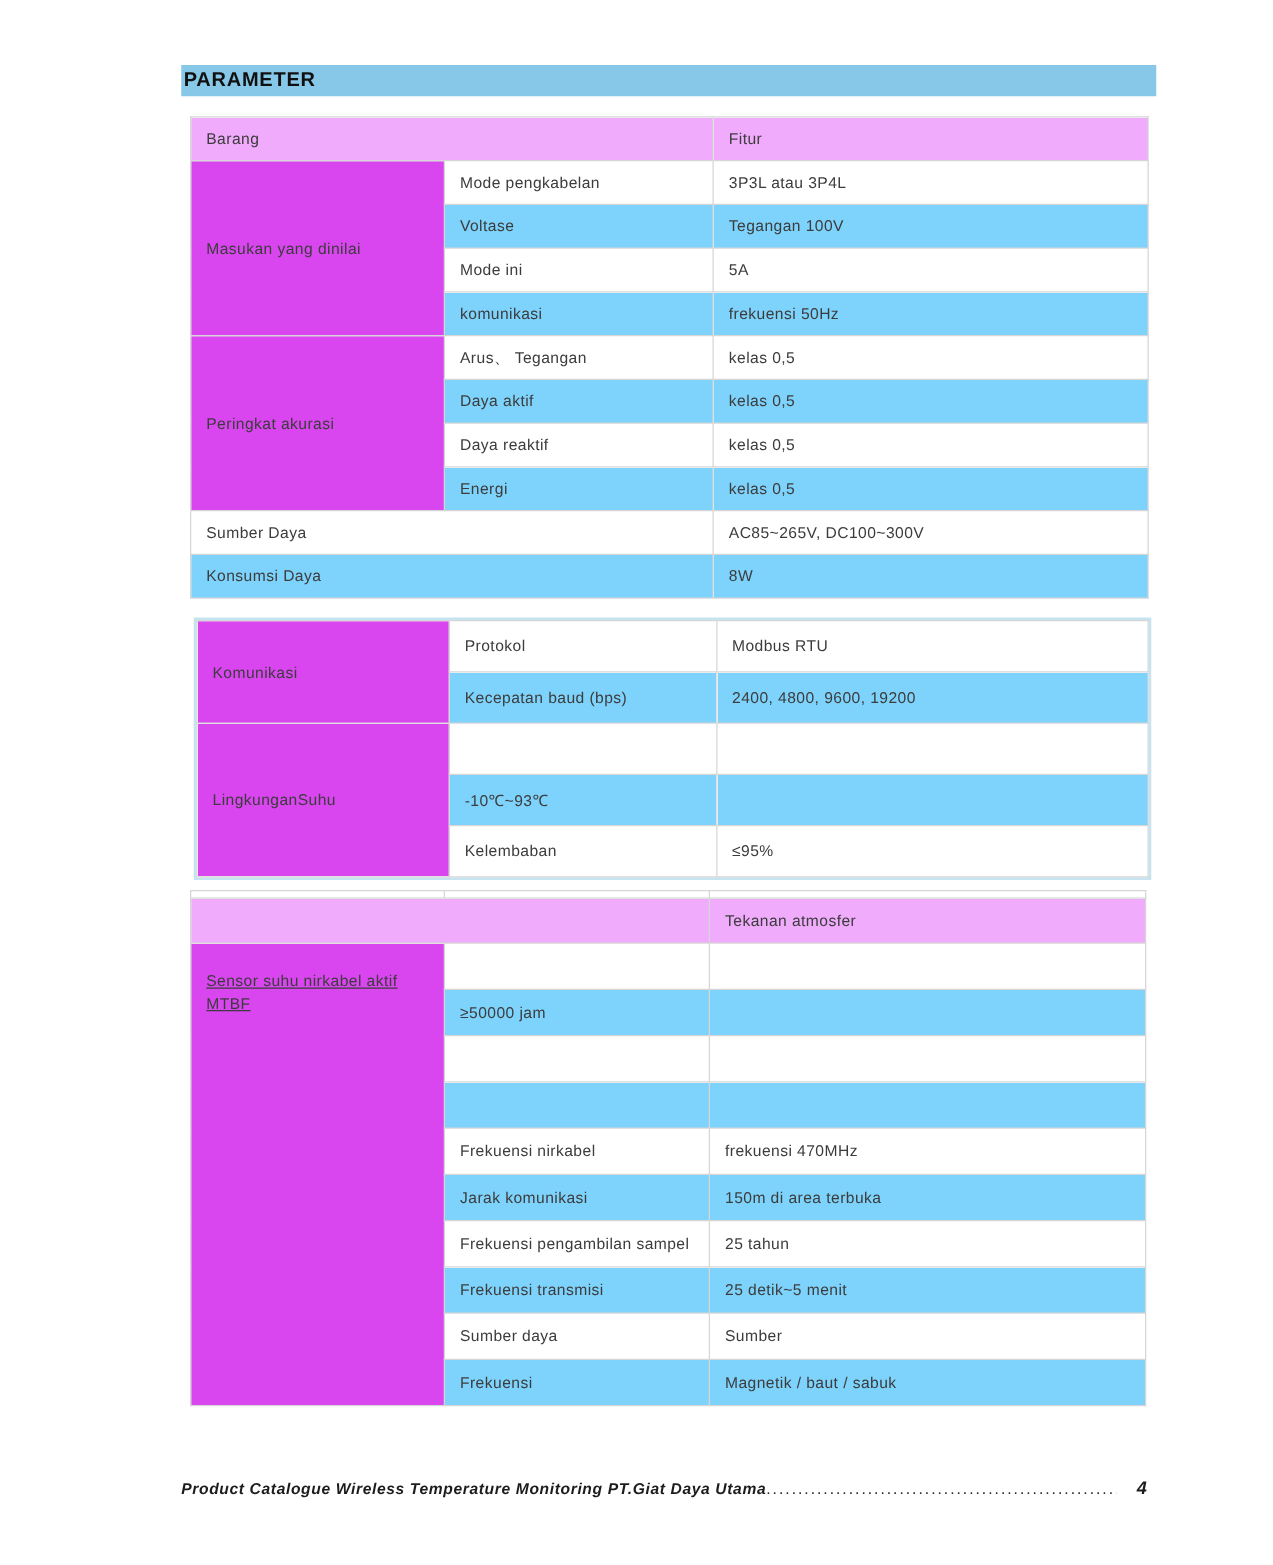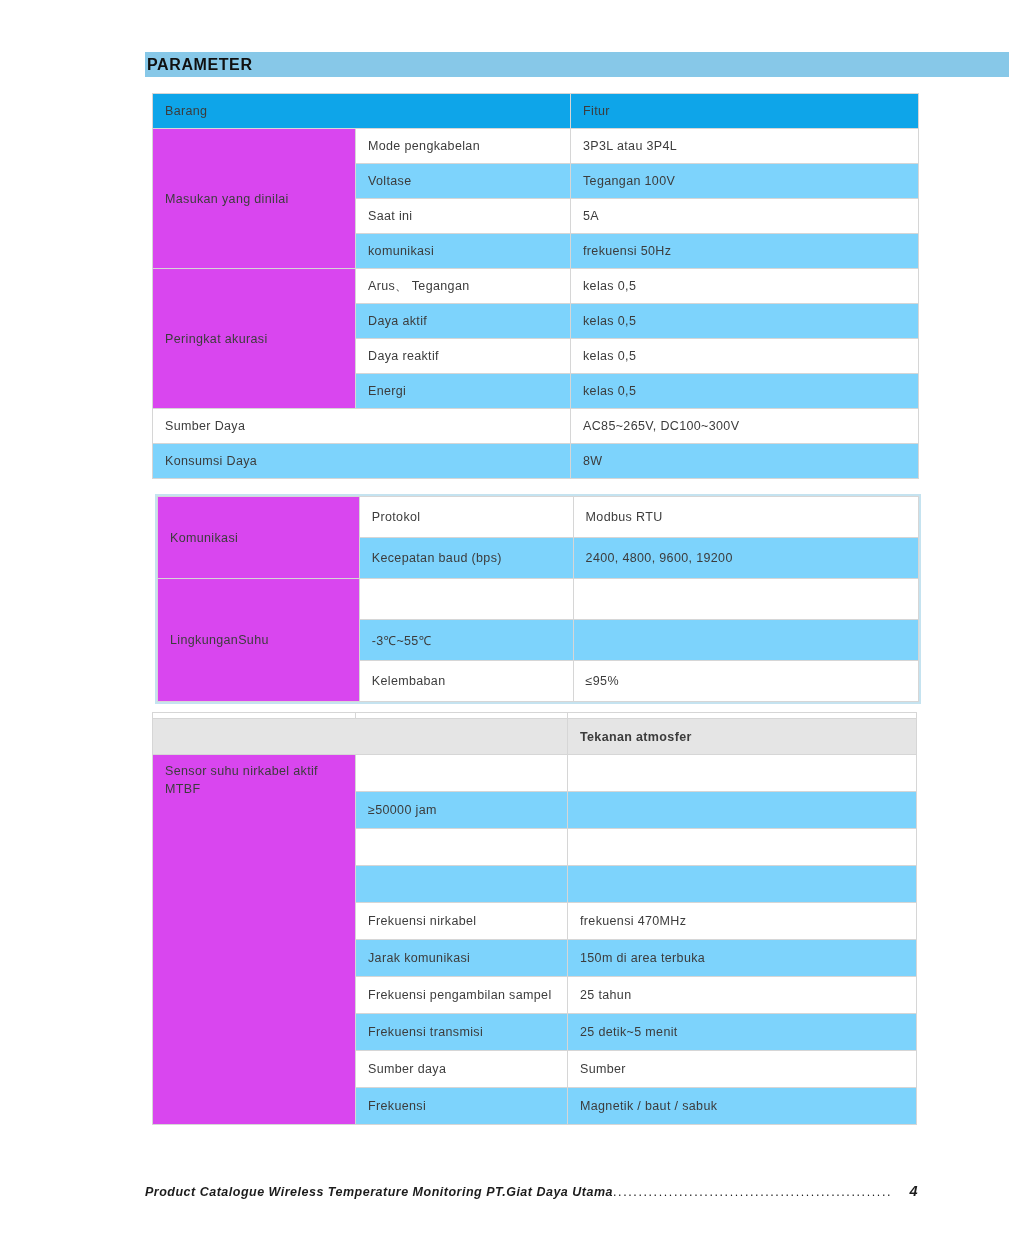--- a/index.html
+++ b/index.html
@@ -3,57 +3,57 @@
 <meta charset="utf-8">
 <style>
   html,body { margin:0; padding:0; background:#ffffff; }
   #page {
     position:relative; width:1018px; height:1252px; background:#ffffff;
     font-family:"Liberation Sans", sans-serif; color:#3c3c3c;
   }
 
   
   .title-bar {
-    position:absolute; left:145px; top:52px; width:864px; height:25px;
+    position:absolute; left:145px; top:52px; width:780px; height:25px;
     background:#87c8e8; display:flex; align-items:center;
   }
   .title-bar .title-text {
     font-size:16px; font-weight:800; letter-spacing:0.6px; color:#101010; padding-left:2px;
   }
 
   
   table { border-collapse:collapse; table-layout:fixed; }
   td {
     border:1px solid #d6d6d6; background:#ffffff;
     font-size:12.5px; letter-spacing:0.35px; color:#3c3c3c;
     padding:0 6px 0 12px; vertical-align:middle; overflow:hidden;
   }
   tr.g td { background:#7dd3fc; }
   td.wlabel { background:#d946ef; }
-  tr.hdr td { background:#0ea5e9; }
-  tr.hdr3 td { background:#e5e5e5;font-weight:bold; }
+  tr.hdr td { background:#f0abfc; }
+  tr.hdr3 td { background:#f0abfc; }
 
   
   .t1 { position:absolute; left:152px; top:93px; width:766px; }
   .t1 td { height:34px; }
 
   
   .t2wrap {
     position:absolute; left:155px; top:494px; width:766px;
     border:2px solid #c5e3f0; box-sizing:border-box; background:#fff;
   }
   .t2 { width:100%; }
   .t2 td { height:40px; }
 
   
   .t3 { position:absolute; left:152px; top:712px; width:764px; }
   .t3 td { height:36px; }
   .t3 tr.sliver td { height:5px; padding:0; }
   .t3 tr.hdr3 td { height:35px; }
-  .t3 td.sensor-label { vertical-align:top; padding-top:8px; line-height:1.4; }
+  .t3 td.sensor-label { vertical-align:top; padding-top:22px; line-height:1.4;text-decoration:underline; }
 
   
   .footer {
     position:absolute; left:145px; top:1183px; width:773px;
     display:flex; align-items:baseline;
     font-style:italic; font-size:12.5px; font-weight:600;
     letter-spacing:0.5px; color:#1c1c1c; white-space:nowrap;
   }
   .footer .dots {
     flex:1; overflow:hidden; white-space:nowrap;
@@ -84,21 +84,21 @@
     <tr>
       <td rowspan="4" class="wlabel">Masukan yang dinilai</td>
       <td>Mode pengkabelan</td>
       <td>3P3L atau 3P4L</td>
     </tr>
     <tr class="g">
       <td>Voltase</td>
       <td>Tegangan 100V</td>
     </tr>
     <tr>
-      <td>Saat ini</td>
+      <td>Mode ini</td>
       <td>5A</td>
     </tr>
     <tr class="g">
       <td>komunikasi</td>
       <td>frekuensi 50Hz</td>
     </tr>
     <tr>
       <td rowspan="4" class="wlabel">Peringkat akurasi</td>
       <td>Arus、 Tegangan</td>
       <td>kelas 0,5</td>
@@ -142,21 +142,21 @@
       <tr class="g">
         <td>Kecepatan baud (bps)</td>
         <td>2400, 4800, 9600, 19200</td>
       </tr>
       <tr>
         <td rowspan="3" class="wlabel">LingkunganSuhu</td>
         <td></td>
         <td></td>
       </tr>
       <tr class="g">
-        <td>-3℃~55℃</td>
+        <td>-10℃~93℃</td>
         <td></td>
       </tr>
       <tr>
         <td>Kelembaban</td>
         <td>≤95%</td>
       </tr>
     </tbody>
       </table>
   </div>
 

